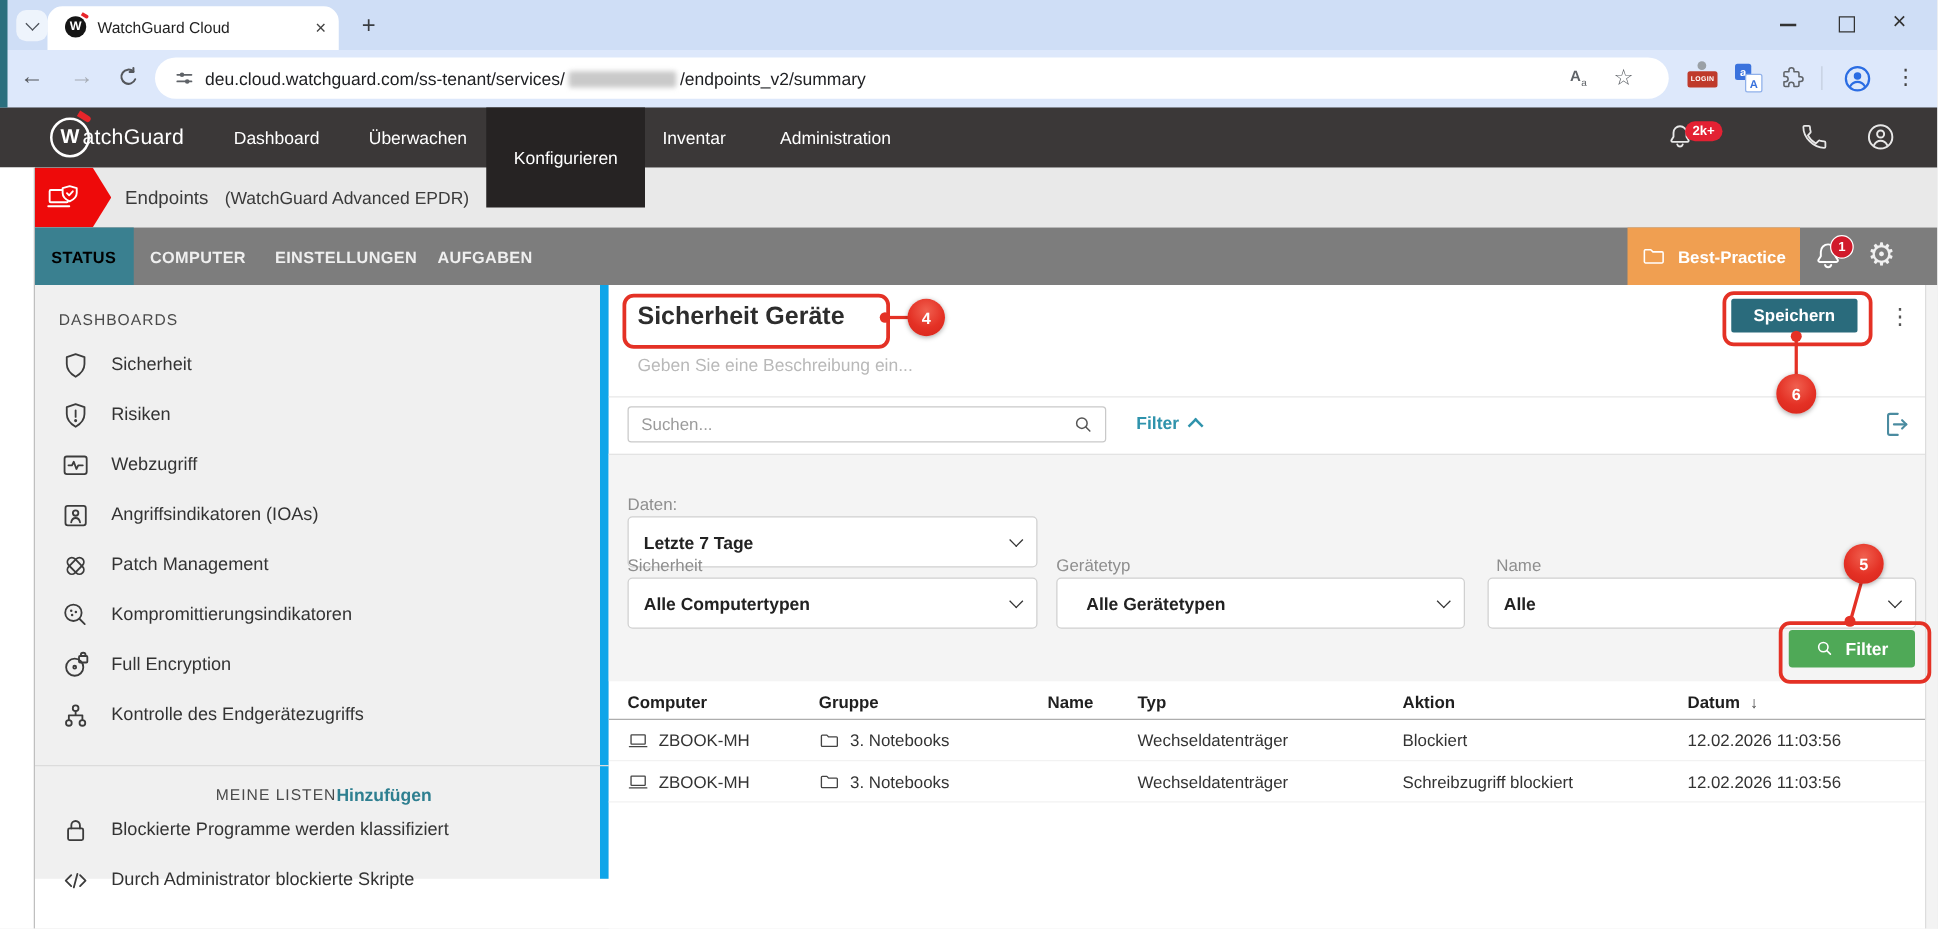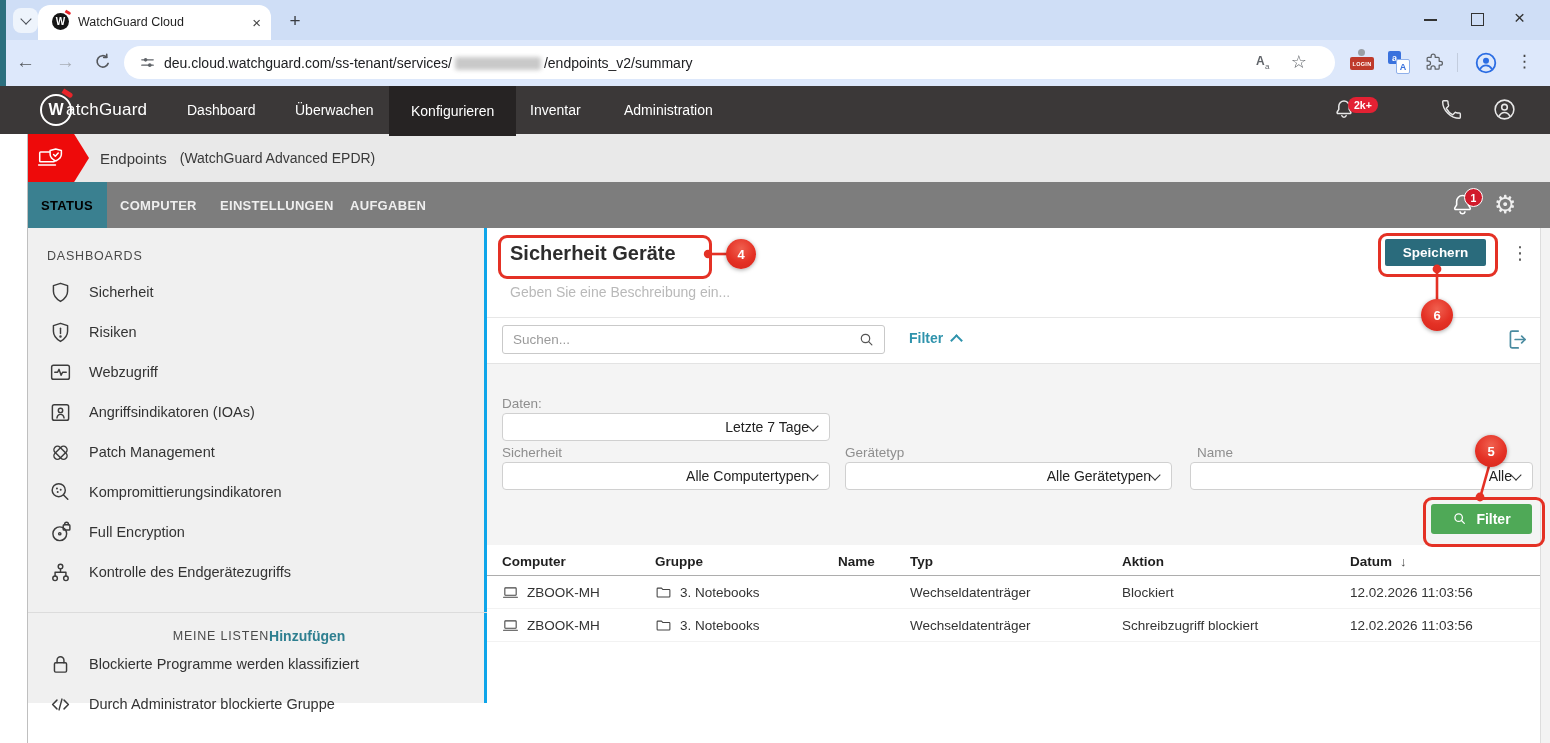--- a/index.html
+++ b/index.html
@@ -46,21 +46,21 @@
   #win-max{left:1471px;top:13px;width:11px;height:11px;border:1.6px solid #333;}
   #win-close{left:1514px;top:7px;font-size:19px;color:#333;}
 
   
   #wgnav{left:0;top:86px;width:1550px;height:48px;background:#3b3838;z-index:2;}
   #wg-logo{left:40px;top:0;height:48px;display:flex;align-items:center;color:#fff;}
   #wg-logo .circ{position:relative;width:28px;height:28px;border:2px solid #fff;border-radius:50%;display:flex;align-items:center;justify-content:center;font-weight:bold;font-size:16px;}
   #wg-logo .circ::after{content:'';position:absolute;top:-5px;right:-3px;width:11px;height:5px;background:#e8252a;border-radius:0 6px 6px 0;transform:rotate(32deg);}
   #wg-logo .word{font-size:17px;margin-left:-6px;letter-spacing:.2px;}
   .nav-item{position:absolute;top:0;height:48px;display:flex;align-items:center;color:#fff;font-size:14px;padding:0 2px;}
-  .nav-item.active{background:#262323;padding:1px 22px;}
+  .nav-item.active{background:#262323;padding:16px 22px;}
   #nav-badge{left:1348px;top:97px;height:16px;border-radius:9px;background:#e32133;color:#fff;font-size:10.5px;font-weight:bold;
       display:flex;align-items:center;padding:0 6px;z-index:3;}
   #nav-q{left:1386px;top:100px;width:22px;height:22px;border:1.6px solid #e8e8e8;border-radius:50%;color:#e8e8e8;
       font-size:13px;font-weight:bold;display:flex;align-items:center;justify-content:center;}
 
   
   #crumb{left:0;top:134px;width:1550px;height:48px;background:#e9e9e9;}
   #pennant{left:27px;top:0;width:62px;height:48px;background:#ee0a0a;
       clip-path:polygon(0 0,76% 0,100% 50%,76% 100%,0 100%);}
   #crumb-text{left:100px;top:0;height:48px;display:flex;align-items:center;gap:13px;color:#3a3a3a;}
@@ -75,21 +75,21 @@
   #tb-bell{left:1449px;top:9px;}
   #tb-bell-badge{left:1464px;top:6px;width:17px;height:17px;border-radius:50%;background:#d11a2b;border:1.5px solid #fff;
       color:#fff;font-size:10.5px;font-weight:bold;display:flex;align-items:center;justify-content:center;}
   #tb-gear{left:1494px;top:8px;font-size:25px;color:#f0f0f0;line-height:28px;}
 
   
   #left-gutter{left:0;top:134px;width:27px;height:609px;background:#fff;border-right:1px solid #bfbfbf;z-index:4;}
   #right-gutter{left:1540px;top:228px;width:10px;height:515px;background:#f3f3f3;border-left:1px solid #ddd;z-index:4;}
 
   
-  #sidebar{left:27px;top:228px;width:460px;height:475px;background:#f0f0f0;border-right:3px solid #0ea5e9;box-sizing:border-box;}
+  #sidebar{left:27px;top:228px;width:460px;height:475px;background:#f0f0f0;border-right:7px solid #0ea5e9;box-sizing:border-box;}
   #dash-header{margin:21px 0 9px 20px;font-size:12.5px;color:#4a4a4a;letter-spacing:.8px;}
   .side-item{height:40px;display:flex;align-items:center;padding-left:20px;cursor:pointer;}
   .side-item .ic{width:26px;display:flex;justify-content:center;margin-right:16px;}
   .side-item .lbl{font-size:14.5px;color:#333;}
   #my-lists{position:absolute;left:0;top:384px;width:460px;border-top:1px solid #dcdcdc;box-sizing:border-box;padding-top:15px;}
   #my-lists-head{display:flex;align-items:center;justify-content:center;padding:0 16px 0 20px;}
   #my-lists-title{font-size:12.5px;color:#4a4a4a;letter-spacing:.8px;}
   #add-link{font-size:14px;font-weight:bold;color:#2e7f90;cursor:pointer;}
   #my-lists .side-item:first-of-type{margin-top:14px;}
 
@@ -104,22 +104,22 @@
   #search-box{left:502px;top:325px;width:383px;height:29px;border:1px solid #c9c9c9;border-radius:3px;background:#fff;box-sizing:border-box;display:flex;align-items:center;}
   #search-input{flex:1;border:none;outline:none;font-size:13.5px;color:#333;padding:0 8px 0 10px;font-family:"Liberation Sans",sans-serif;background:transparent;}
   #search-input::placeholder{color:#9b9b9b;}
   #search-mag{margin-right:8px;display:flex;}
   #filter-toggle{left:909px;top:330px;display:flex;align-items:center;gap:9px;}
   #filter-toggle .txt{font-size:14px;font-weight:bold;color:#2f93ac;}
   .chev-up{display:inline-block;width:7px;height:7px;border-right:2px solid #2f93ac;border-bottom:2px solid #2f93ac;transform:rotate(-135deg);margin-top:4px;}
   #export-btn{left:1503px;top:326px;}
   #filter-panel{left:487px;top:363px;width:1053px;height:182px;background:#f4f4f4;border-top:1px solid #e3e3e3;box-sizing:border-box;}
   .f-label{position:absolute;font-size:13.5px;color:#8e8e8e;}
-  .select{position:absolute;height:28px;background:#fff;border:1px solid #d0d0d0;border-radius:4px;box-sizing:border-box;
-      display:flex;align-items:center;justify-content:flex-end;padding:0 12px;}
+  .select{position:absolute;height:41px;background:#fff;border:1px solid #d0d0d0;border-radius:4px;box-sizing:border-box;
+      display:flex;align-items:center;justify-content:space-between;padding:0 12px;font-weight:bold;}
   .select .val{font-size:14px;color:#222;}
   .select .chevd{display:inline-block;width:7px;height:7px;border-right:1.8px solid #333;border-bottom:1.8px solid #333;transform:rotate(45deg);margin-top:-3px;}
   #filter-btn{left:1431px;top:504px;width:101px;height:30px;background:#4fa957;border-radius:3px;display:flex;align-items:center;justify-content:center;gap:8px;z-index:10;}
   #filter-btn .txt{color:#fff;font-size:14px;font-weight:bold;}
 
   
   #table{left:487px;top:548px;width:1053px;}
   .trow,#thead-row{display:flex;align-items:center;padding-left:15px;}
   #thead-row{height:27px;border-bottom:1px solid #adadad;}
   .th{font-size:13.5px;font-weight:bold;color:#1f1f1f;}
@@ -261,20 +261,28 @@
       <span id="crumb-service">Endpoints</span>
       <span id="crumb-product">(WatchGuard Advanced EPDR)</span>
     </div>
   </div>
 
   <div id="tabbar" class="abs">
     <div class="epdr-tab active" style="left:27px;width:80px;">STATUS</div>
     <div class="epdr-tab" style="left:120px;">COMPUTER</div>
     <div class="epdr-tab" style="left:220px;">EINSTELLUNGEN</div>
     <div class="epdr-tab" style="left:350px;">AUFGABEN</div>
+    <div id="best-practice" class="abs">
+      <span style="display:flex;">
+        <svg width="20" height="20" viewBox="0 0 24 24" fill="none" stroke="#fff" stroke-width="1.5" stroke-linejoin="round">
+            <path d="M3 6.8 C3 6.2 3.4 5.8 4 5.8 H9.2 L11.2 7.8 H20 C20.6 7.8 21 8.2 21 8.8 V17.4 C21 18 20.6 18.4 20 18.4 H4 C3.4 18.4 3 18 3 17.4 Z"></path>
+          </svg>
+      </span>
+      <span>Best-Practice</span>
+    </div>
     <span id="tb-bell" class="abs">
       <svg width="27" height="27" viewBox="0 0 24 24" fill="none" stroke="#fff" stroke-width="1.4" stroke-linecap="round" stroke-linejoin="round">
           <path d="M12 4a5.2 5.2 0 0 0-5.2 5.2v3.2l-1.6 2.6c-.4.7.1 1.5.9 1.5h11.8c.8 0 1.3-.8.9-1.5l-1.6-2.6V9.2A5.2 5.2 0 0 0 12 4z"></path>
           <path d="M9.8 18.6a2.3 2.3 0 0 0 4.4 0"></path>
         </svg>
     </span>
     <div id="tb-bell-badge" class="abs">1</div>
     <span id="tb-gear" class="abs">⚙</span>
   </div>
 
@@ -380,21 +388,21 @@
         <span class="lbl">Blockierte Programme werden klassifiziert</span>
       </div>
       <div class="side-item">
         <span class="ic">
             <svg width="25" height="25" viewBox="0 0 24 24" fill="none" stroke="#3c3c3c" stroke-width="1.4" stroke-linecap="round" stroke-linejoin="round">
               <polyline points="8.6 7.8 4.4 12 8.6 16.2"></polyline>
               <polyline points="15.4 7.8 19.6 12 15.4 16.2"></polyline>
               <line x1="13.4" y1="6.8" x2="10.6" y2="17.2"></line>
             </svg>
           </span>
-        <span class="lbl">Durch Administrator blockierte Gruppe</span>
+        <span class="lbl">Durch Administrator blockierte Skripte</span>
       </div>
     </div>
   </div>
 
   <div id="main" class="abs"></div>
 
   <div id="main-title" class="abs">Sicherheit Geräte</div>
   <div id="main-desc" class="abs">Geben Sie eine Beschreibung ein...</div>
   <div id="save-btn" class="abs">Speichern</div>
   <span id="main-kebab" class="abs">⋮</span>

